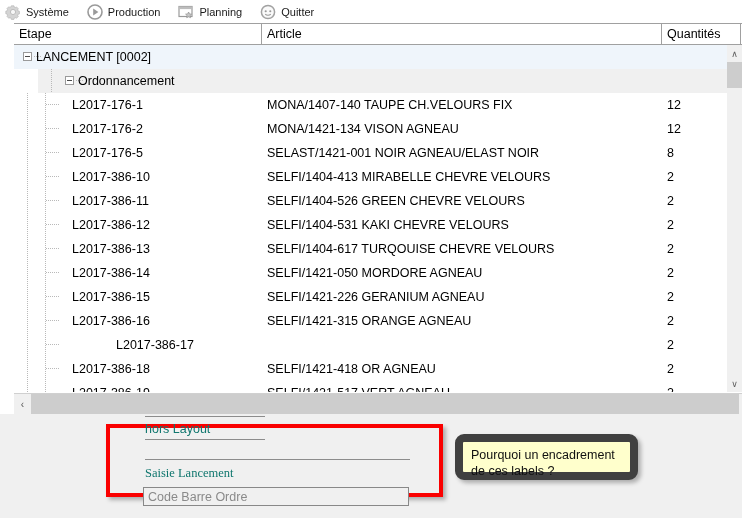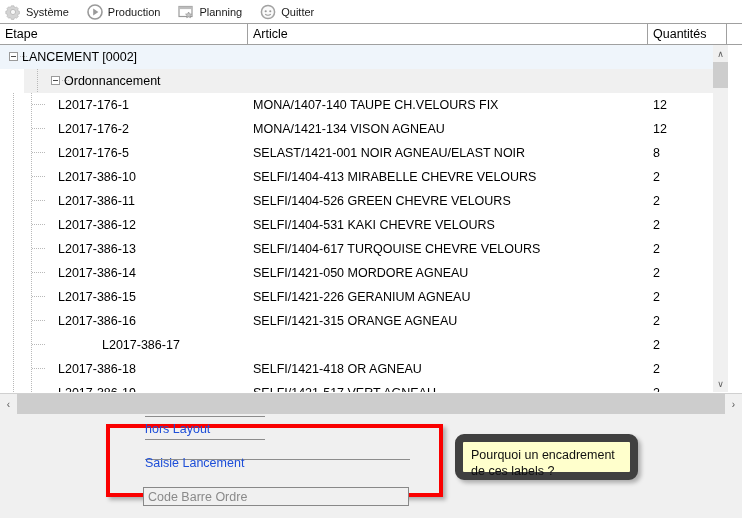--- a/index.html
+++ b/index.html
@@ -39,21 +39,21 @@
   .tb-label {
     font-size: 11px;
     color: #1a1a1a;
     white-space: nowrap;
   }
   .tb-ico { width: 16px; height: 16px; display:block; }
 
   
   #grid-panel {
     position: absolute;
-    left: 0; top: 23px;
+    left: 14px; top: 23px;
     width: 728px;
     height: 391px;
     background: #ffffff;
     box-sizing: border-box;
   }
   #grid-header {
     position: absolute;
     left: 0; top: 0;
     width: 742px;
     height: 22px;
@@ -229,28 +229,28 @@
     box-shadow: 3px 3px 4px rgba(0,0,0,0.28);
   }
   .fld-underline {
     position: absolute;
     height: 1px;
     background: #8c8c8c;
   }
   .fld-label {
     position: absolute;
     font-size: 12.5px;
-    color: #1d4ed8;
+    color: #0f766e;
     white-space: nowrap;
     line-height: 15px;
   }
   #lbl-hors       { left: 145px; top: 422px; }
   #ul-hors        { left: 145px; top: 439px; width: 120px; }
   #ul-hors-top    { left: 145px; top: 416px; width: 120px; }
-  #lbl-saisie     { left: 145px; top: 456px; }
+  #lbl-saisie     { left: 145px; top: 466px; font-family: Liberation Serif, serif; }
   #ul-saisie-top  { left: 145px; top: 459px; width: 265px; }
 
   #cbo-input {
     position: absolute;
     left: 143px; top: 487px;
     width: 266px; height: 19px;
     background: #f0f0f0;
     border: 1px solid #888888;
     box-sizing: border-box;
     font-family: "Liberation Sans", sans-serif;

